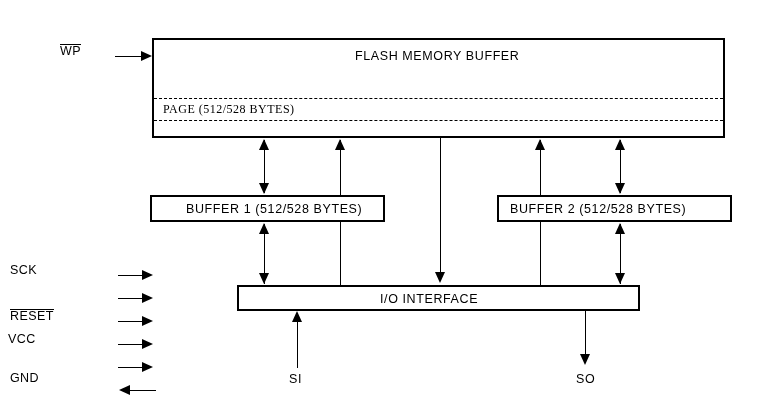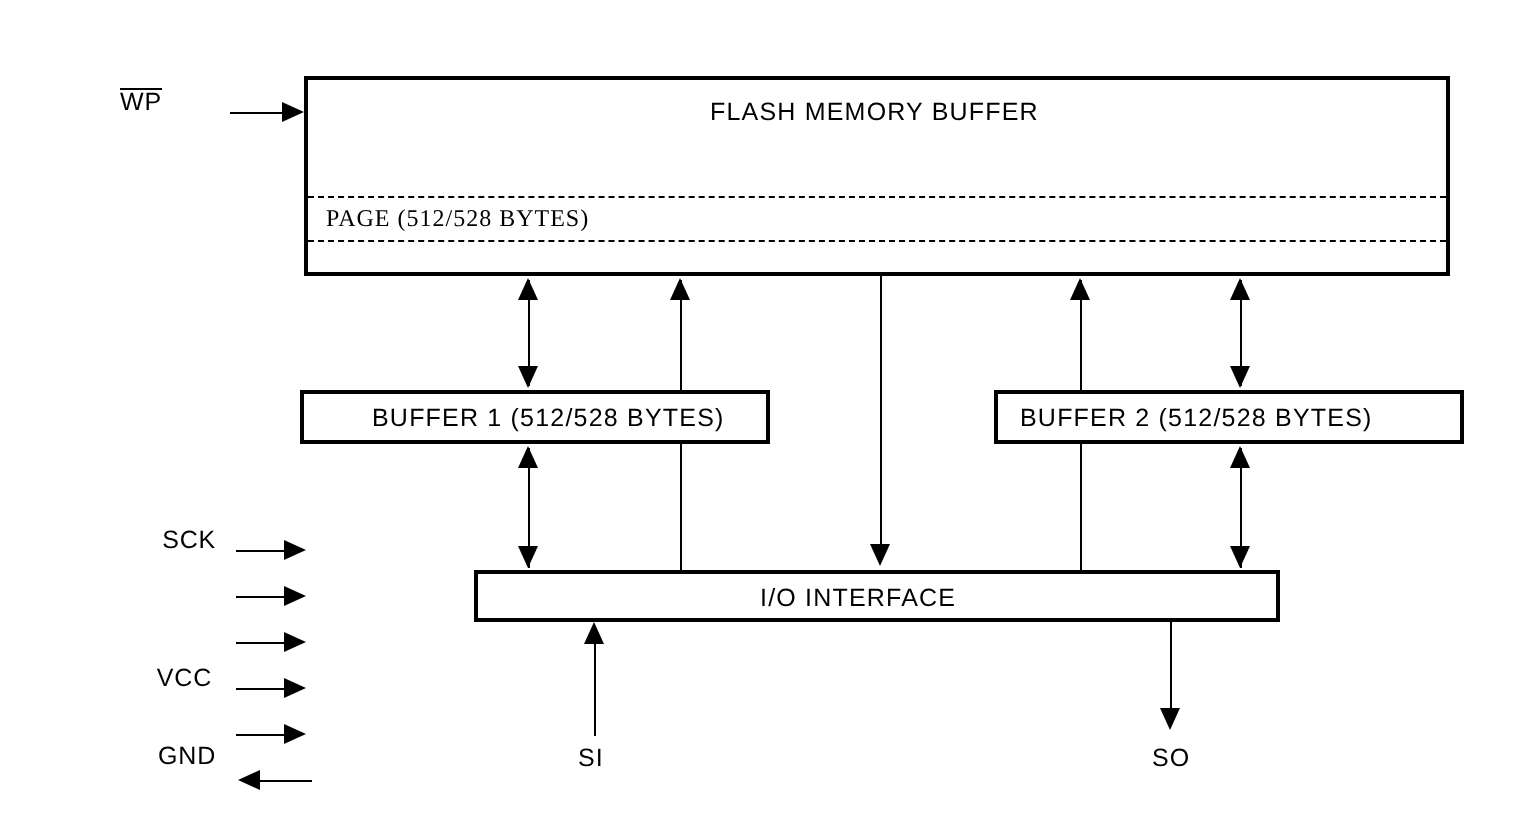--- a/index.html
+++ b/index.html
@@ -85,21 +85,21 @@
   .ah-left {
     border-top: 5.5px solid transparent;
     border-bottom: 5.5px solid transparent;
     border-right: 11px solid #000;
   }
   .siglabel {
     position: absolute;
     font-size: 12.5px;
     letter-spacing: 0.4px;
     white-space: nowrap;
-    text-align: right;
+    text-align: left;
   }
   .ovb {
     border-top: 1.4px solid #000;
     padding-top: 0px;
     display: inline-block;
     line-height: 1.08;
   }
   .iolabel {
     position: absolute;
     font-size: 12.5px;
@@ -166,20 +166,23 @@
 
   <div class="siglabel" style="left:10px; top:263px; width:98px;">
     <span>SCK</span>
   </div>
   <div class="hline" style="left:118px; top:275px; width:25px;"></div>
   <div class="arrowhead ah-right" style="left:142px; top:269.5px;"></div>
 
   <div class="hline" style="left:118px; top:298px; width:25px;"></div>
   <div class="arrowhead ah-right" style="left:142px; top:292.5px;"></div>
 
+  <div class="siglabel" style="left:10px; top:309px; width:98px;">
+    <span class="ovb">RESET</span>
+  </div>
   <div class="hline" style="left:118px; top:321px; width:25px;"></div>
   <div class="arrowhead ah-right" style="left:142px; top:315.5px;"></div>
 
   <div class="siglabel" style="left:8px; top:332px; width:98px;">
     <span>VCC</span>
   </div>
   <div class="hline" style="left:118px; top:344px; width:25px;"></div>
   <div class="arrowhead ah-right" style="left:142px; top:338.5px;"></div>
 
   <div class="siglabel" style="left:10px; top:371px; width:98px;">

